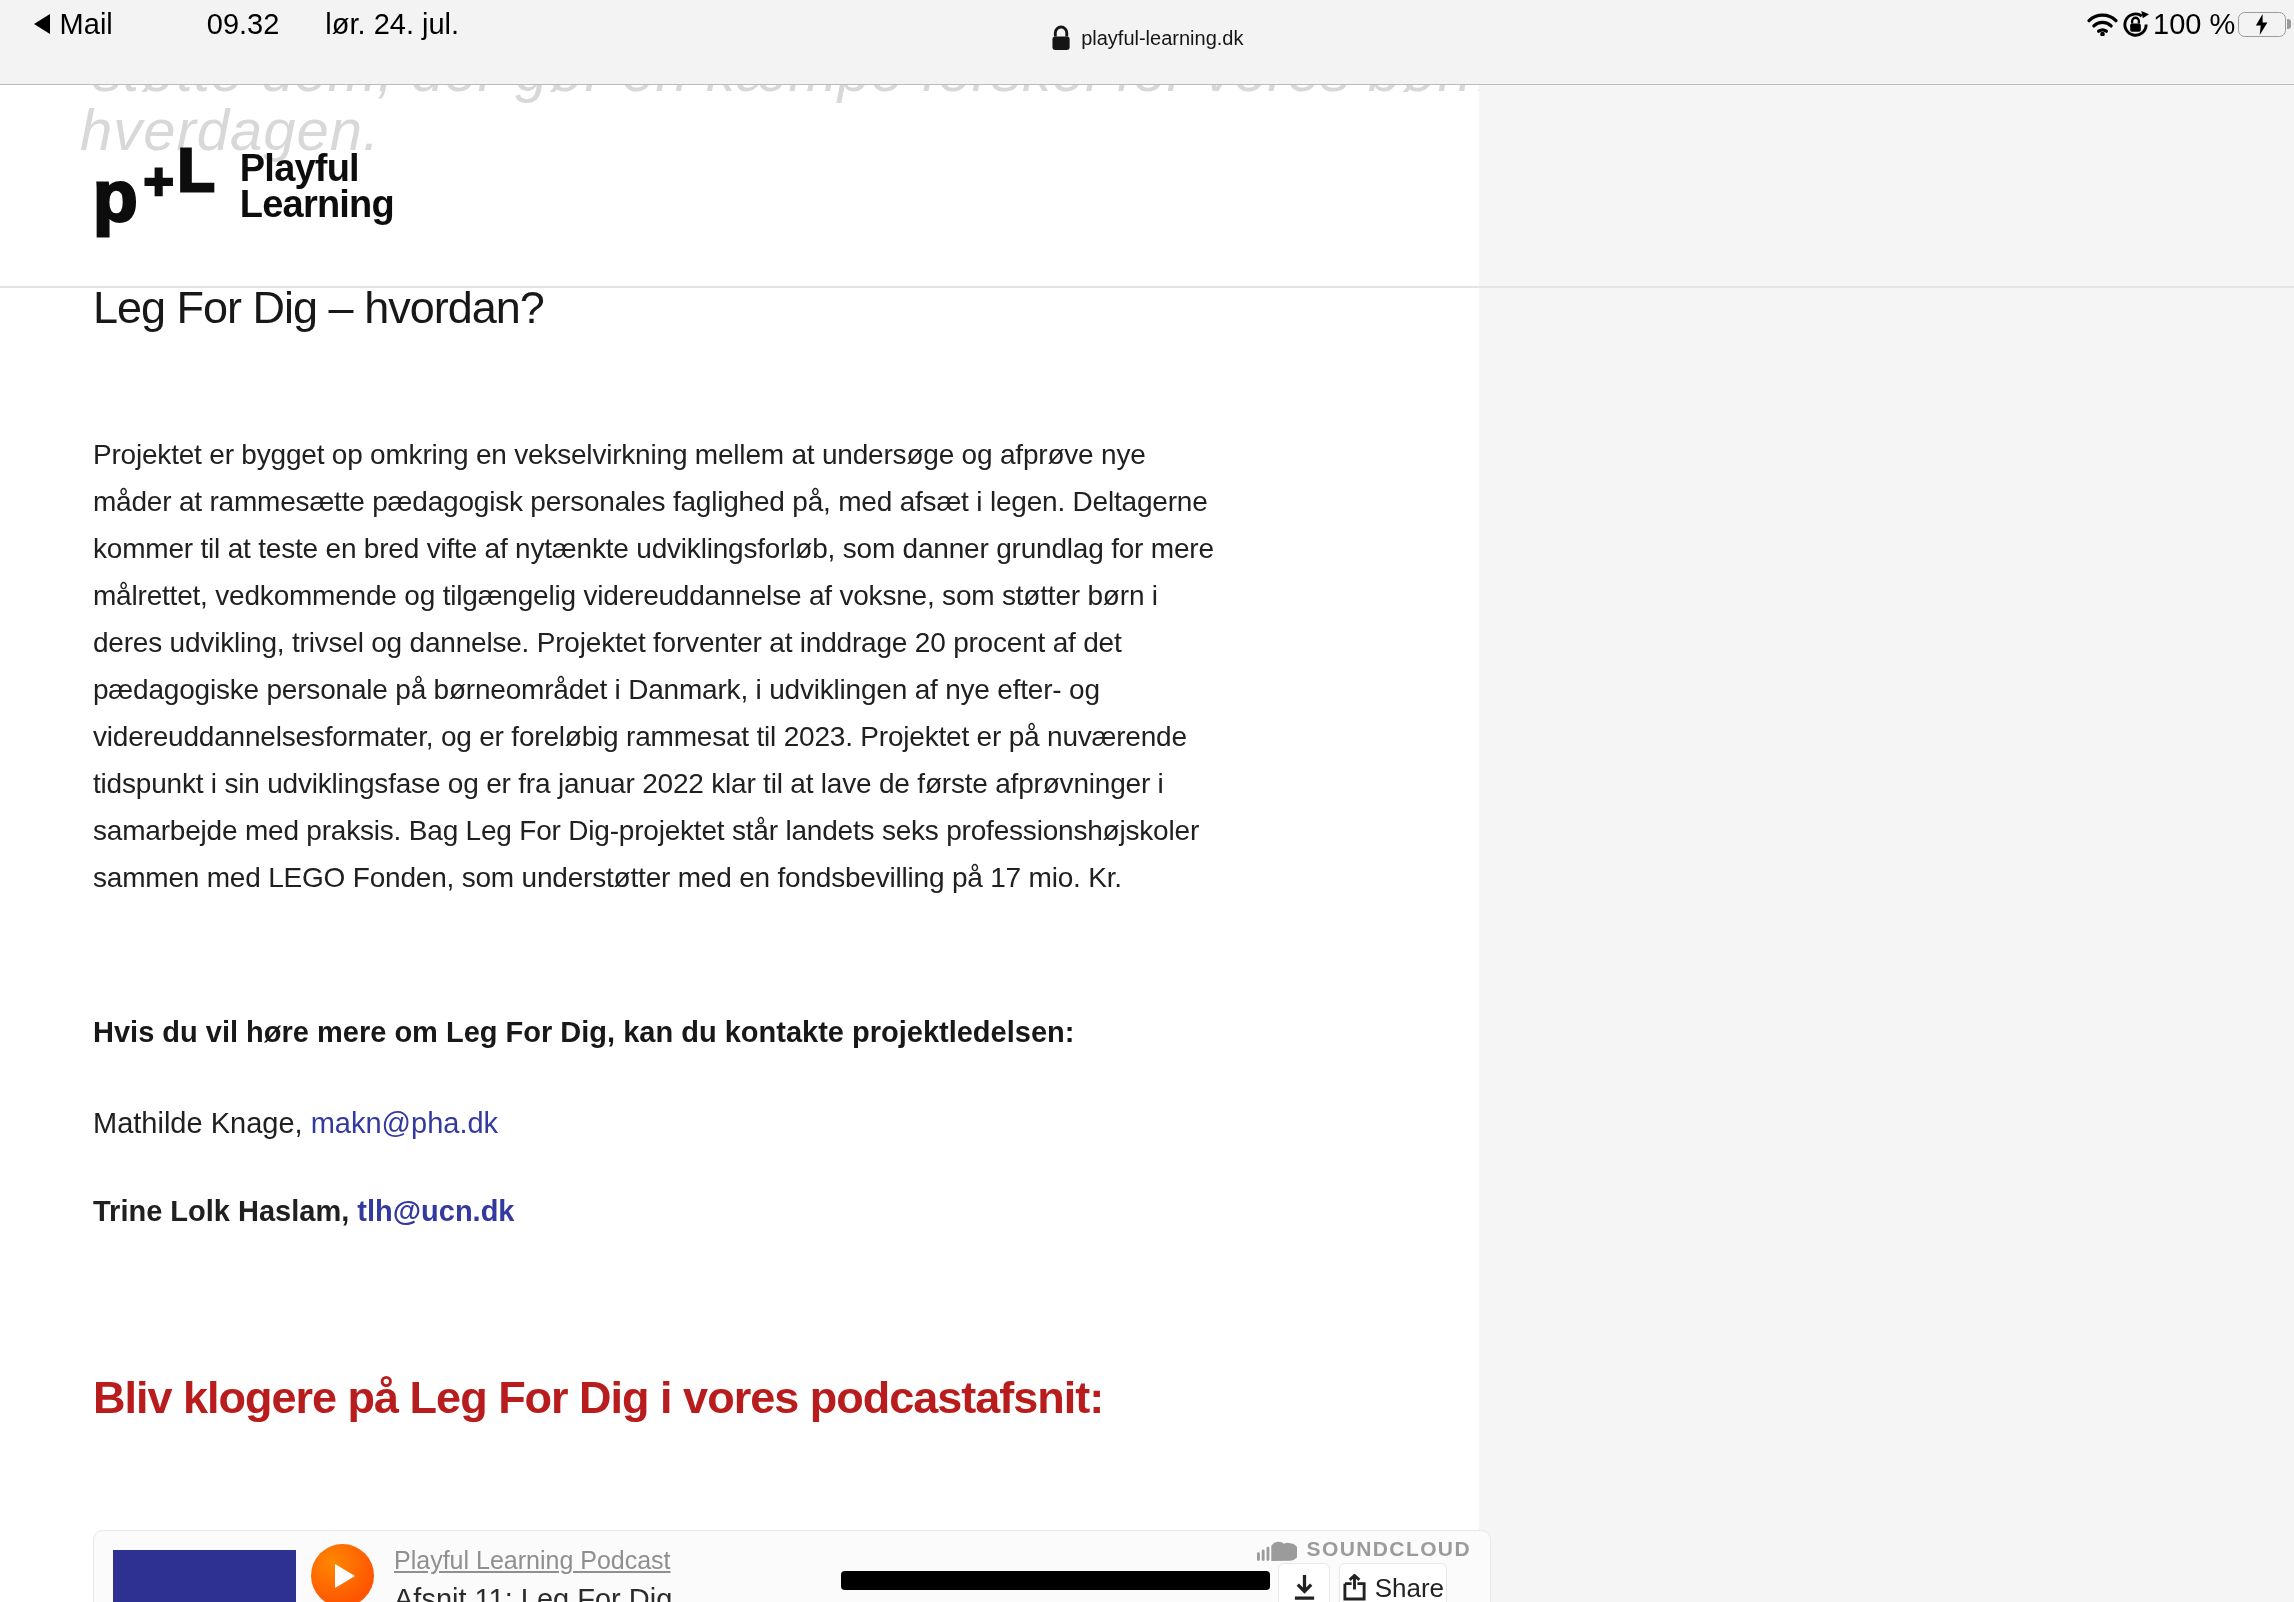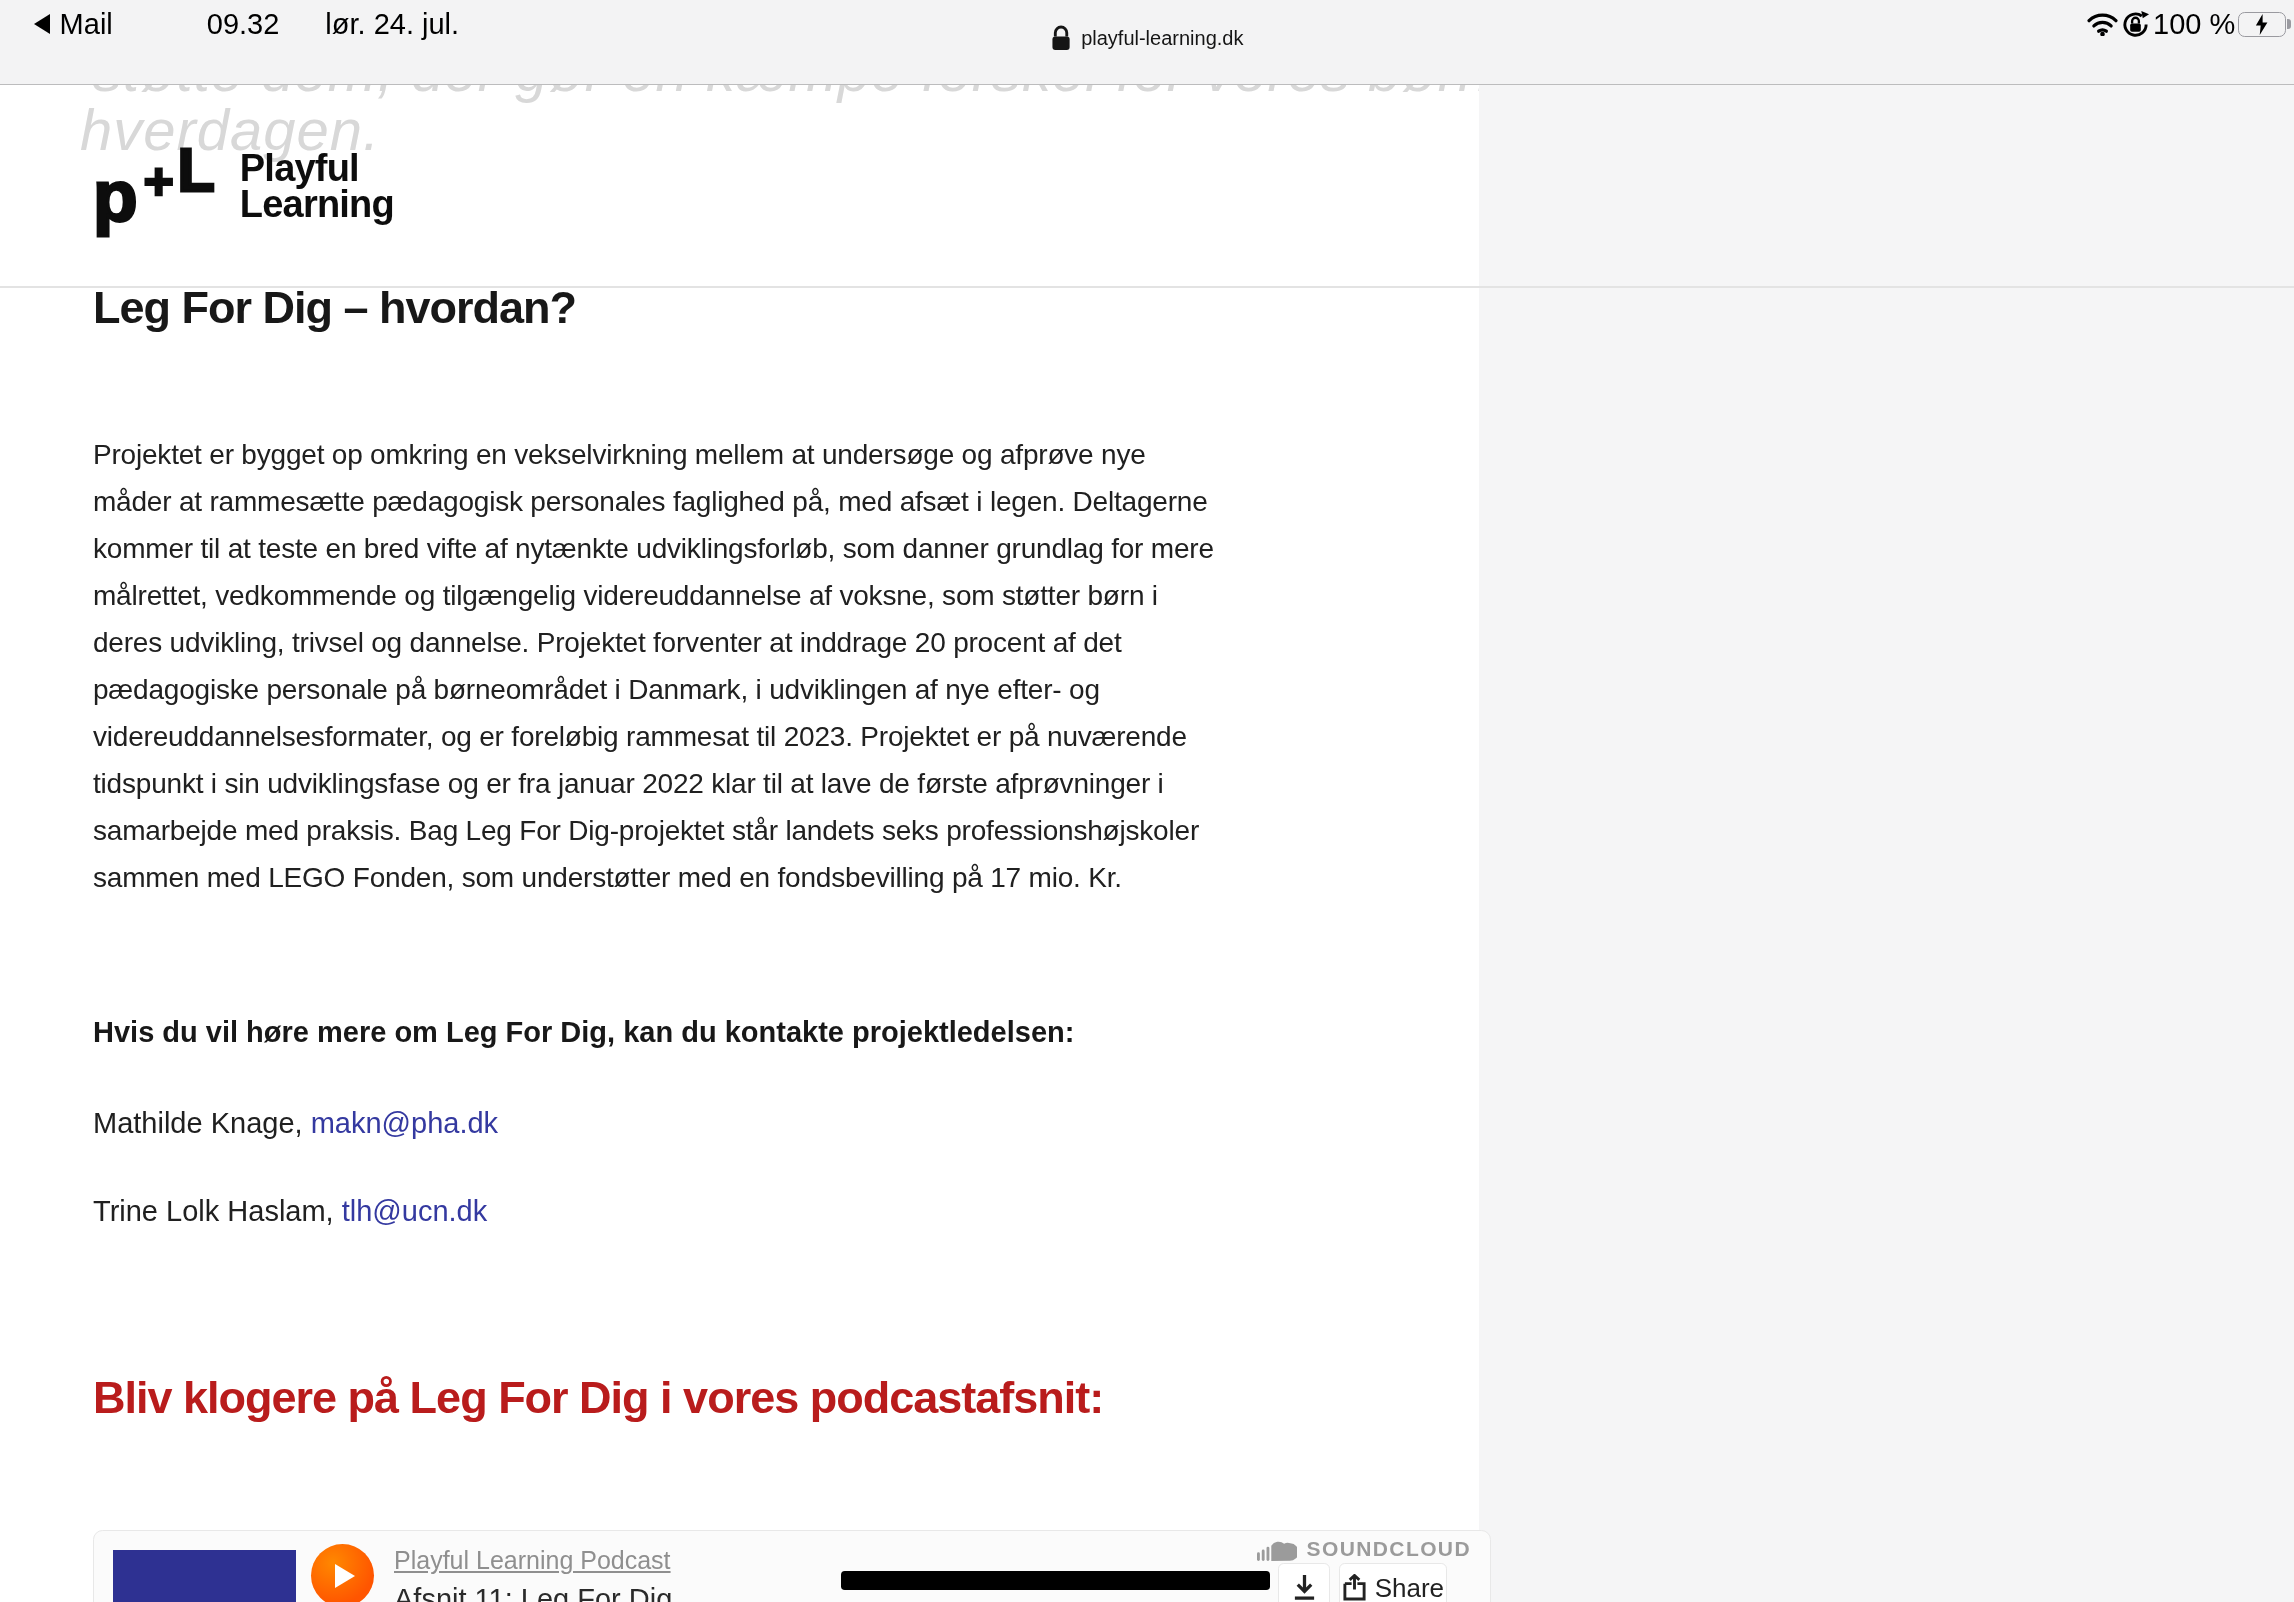--- a/index.html
+++ b/index.html
@@ -36,30 +36,30 @@
   .logo { position:absolute; left:93px; top:146px; display:flex; align-items:flex-end; gap:25px; z-index:2; }
   .logo-mark { display:flex; align-items:flex-end; color:#0d0d0d; font-weight:700; }
   .logo-mark .m-p { font-size:73px; line-height:0.8; -webkit-text-stroke:2.9px #0d0d0d; }
   .logo-mark .m-plus { font-size:52px; line-height:0.8; margin:0 3.8px 23px 5.8px; -webkit-text-stroke:2.4px #0d0d0d; }
   .logo-mark .m-l { font-size:61px; line-height:0.8; margin-bottom:31px; -webkit-text-stroke:2.9px #0d0d0d; }
   .logo-name { font-size:38px; font-weight:700; line-height:36px; letter-spacing:-0.8px; color:#0d0d0d; margin-bottom:3.8px; }
   .nav { position:absolute; left:1510px; top:176px; display:flex; gap:69px; z-index:4; }
   .nav a { font-size:29px; font-weight:700; color:#141414; text-decoration:none; white-space:nowrap; }
 
   
-  .h1 { position:absolute; left:93px; top:282px; font-size:45px; font-weight:700; letter-spacing:-1px; color:#181818; z-index:2; }
+  .h1 { position:absolute; left:93px; top:282px; font-size:45px; font-weight:400; letter-spacing:-1px; color:#181818; z-index:2; }
   .para {
     position:absolute; left:93px; top:431px; width:1460px;
     font-size:28px; line-height:47px; letter-spacing:-0.2px; color:#202020;
     white-space:pre-line; z-index:2;
   }
   .contact-heading { position:absolute; left:93px; top:1016px; font-size:29px; font-weight:700; color:#181818; z-index:2; }
   .contact { position:absolute; left:93px; font-size:29px; color:#202020; z-index:2; }
   .contact.c1 { top:1107px; }
-  .contact.c2 { top:1195px; }
+  .contact.c2 { top:1195px;font-weight:bold; }
   .contact a { color:#3439a0; text-decoration:none; }
   .h2 { position:absolute; left:93px; top:1372px; font-size:45px; font-weight:700; letter-spacing:-1px; color:#b91c1c; z-index:2; }
 
   
   .sc-embed {
     position:absolute; left:93px; top:1530px; width:1398px; height:231px;
     background:#fbfbfb; border:1.9px solid #e8e8e8; border-radius:9.6px; z-index:2;
   }
   .sc-art { position:absolute; left:19px; top:19px; width:183px; height:183px; background:#2e3192; }
   .sc-play {

